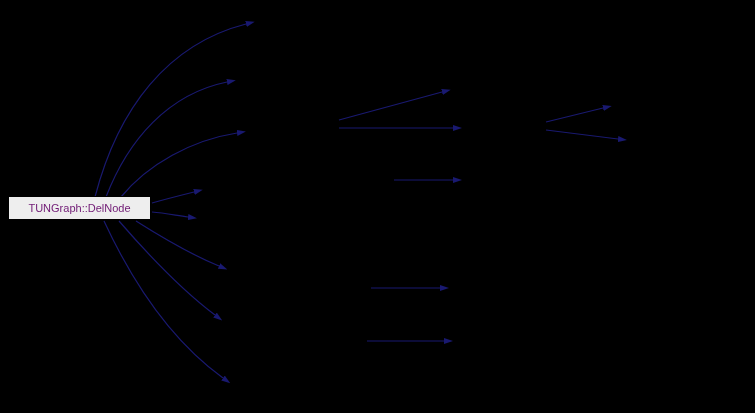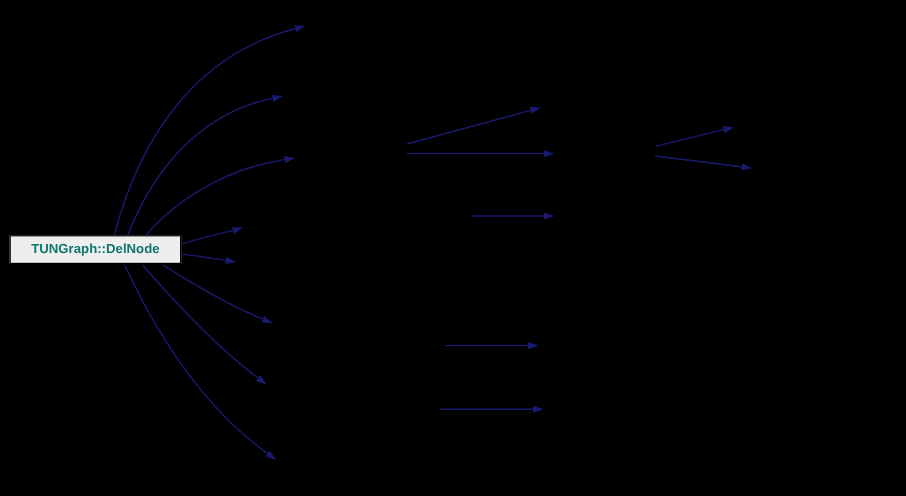--- a/index.html
+++ b/index.html
@@ -62,16 +62,16 @@
       <path d="M104,221 C136,290 176,344 223,378" fill="none" stroke="#191970" stroke-width="1.2" marker-end="url(#arrow)"></path>
       <path d="M339,120 C372,111 405,102 442,92" fill="none" stroke="#191970" stroke-width="1.2" marker-end="url(#arrow)"></path>
       <path d="M339,128 L453,128" fill="none" stroke="#191970" stroke-width="1.2" marker-end="url(#arrow)"></path>
       <path d="M394,180 L453,180" fill="none" stroke="#191970" stroke-width="1.2" marker-end="url(#arrow)"></path>
       <path d="M371,288 L440,288" fill="none" stroke="#191970" stroke-width="1.2" marker-end="url(#arrow)"></path>
       <path d="M367,341 L444,341" fill="none" stroke="#191970" stroke-width="1.2" marker-end="url(#arrow)"></path>
       <path d="M546,122 C566,117 586,112 603,108" fill="none" stroke="#191970" stroke-width="1.2" marker-end="url(#arrow)"></path>
       <path d="M546,130 C570,133 594,136 618,139" fill="none" stroke="#191970" stroke-width="1.2" marker-end="url(#arrow)"></path>
     </svg>
 
-  <div class="graph-node" id="root-node" style="background: rgb(238, 238, 238); border-color: rgb(0, 0, 0); color: #0f766e; font-weight: bold;">
+  <div class="graph-node" id="root-node" style="background: rgb(238, 238, 238); border-color: rgb(0, 0, 0); color: #701a75;">
     <span>TUNGraph::DelNode</span>
   </div>
 </div>
 
 </body></html>

